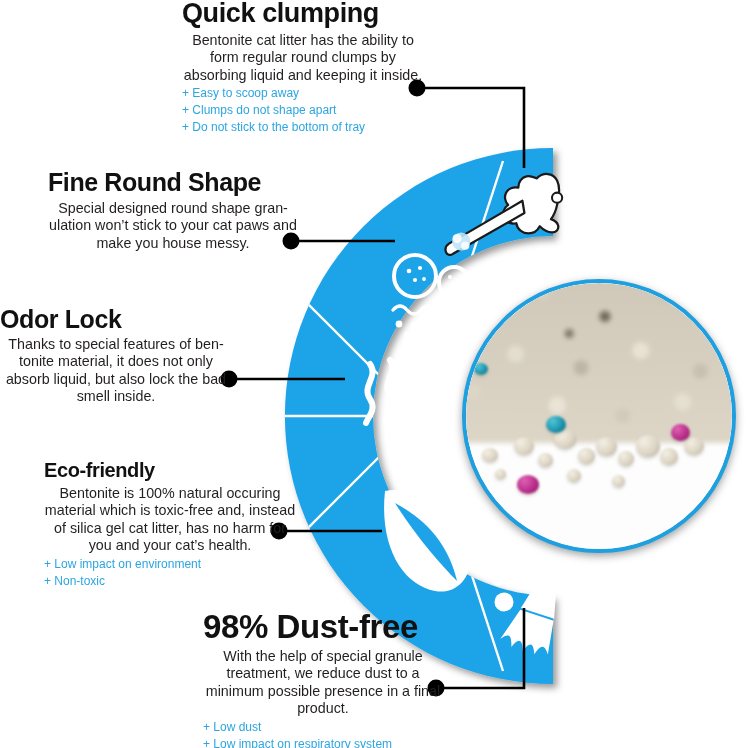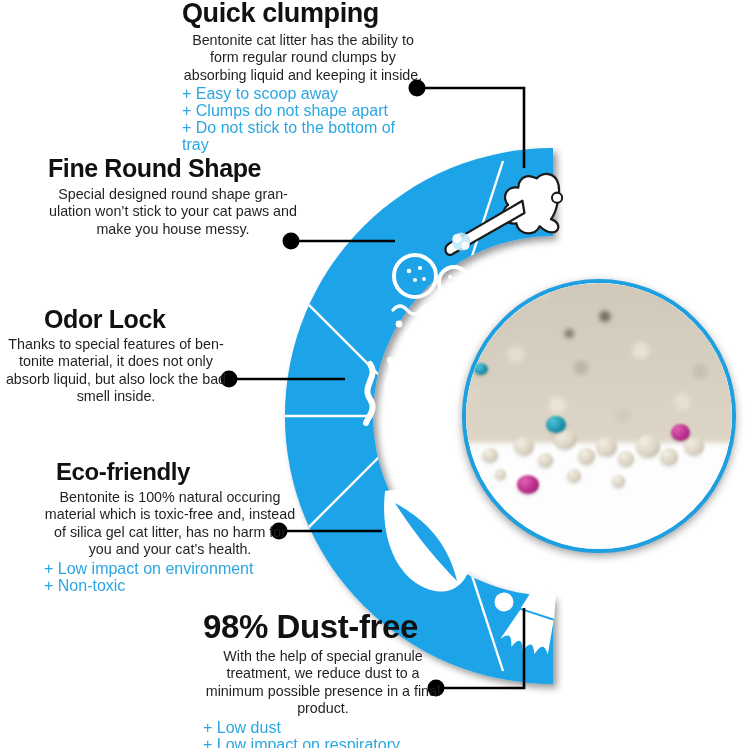--- a/index.html
+++ b/index.html
@@ -21,33 +21,33 @@
     white-space: nowrap;
   }
   .f-body {
     font-size: 14.3px;
     line-height: 17.4px;
     color: #231f20;
     text-align: center;
   }
   .f-bullets { margin-top: 1px; }
   .f-bullet {
-    font-size: 16px;
+    font-size: 12px;
     line-height: 17.0px;
     color: #2ba6e0;
   }
 
   #feat-quick   { left: 182px; top: 0px;   width: 242px; }
   #feat-quick .f-title { font-size: 27px; padding-bottom: 5px; }
-  #feat-shape   { left: 48px;  top: 156px; width: 250px; }
+  #feat-shape   { left: 48px;  top: 170px; width: 250px; }
   #feat-shape .f-title { font-size: 25px; padding-bottom: 5px; }
   #feat-odor    { left: 0px;   top: 307px; width: 232px; }
-  #feat-odor .f-title { font-size: 25px; padding-bottom: 4px; margin-left: 44px; }
+  #feat-odor .f-title { font-size: 25px; padding-bottom: 4px; }
   #feat-eco     { left: 44px;  top: 460px; width: 252px; }
-  #feat-eco .f-title { font-size: 24px; padding-bottom: 5px; margin-left: 12px; }
+  #feat-eco .f-title { font-size: 20px; padding-bottom: 5px; }
   #feat-dust    { left: 203px; top: 610px; width: 240px; }
   #feat-dust .f-title { font-size: 33px; padding-bottom: 5px; }
 
   
   .conn-svg { position: absolute; left: 0; top: 0; width: 747px; height: 748px; pointer-events: none; }
 
   
   .wheel-svg { position: absolute; left: 0; top: 0; width: 747px; height: 748px; }
 
   

